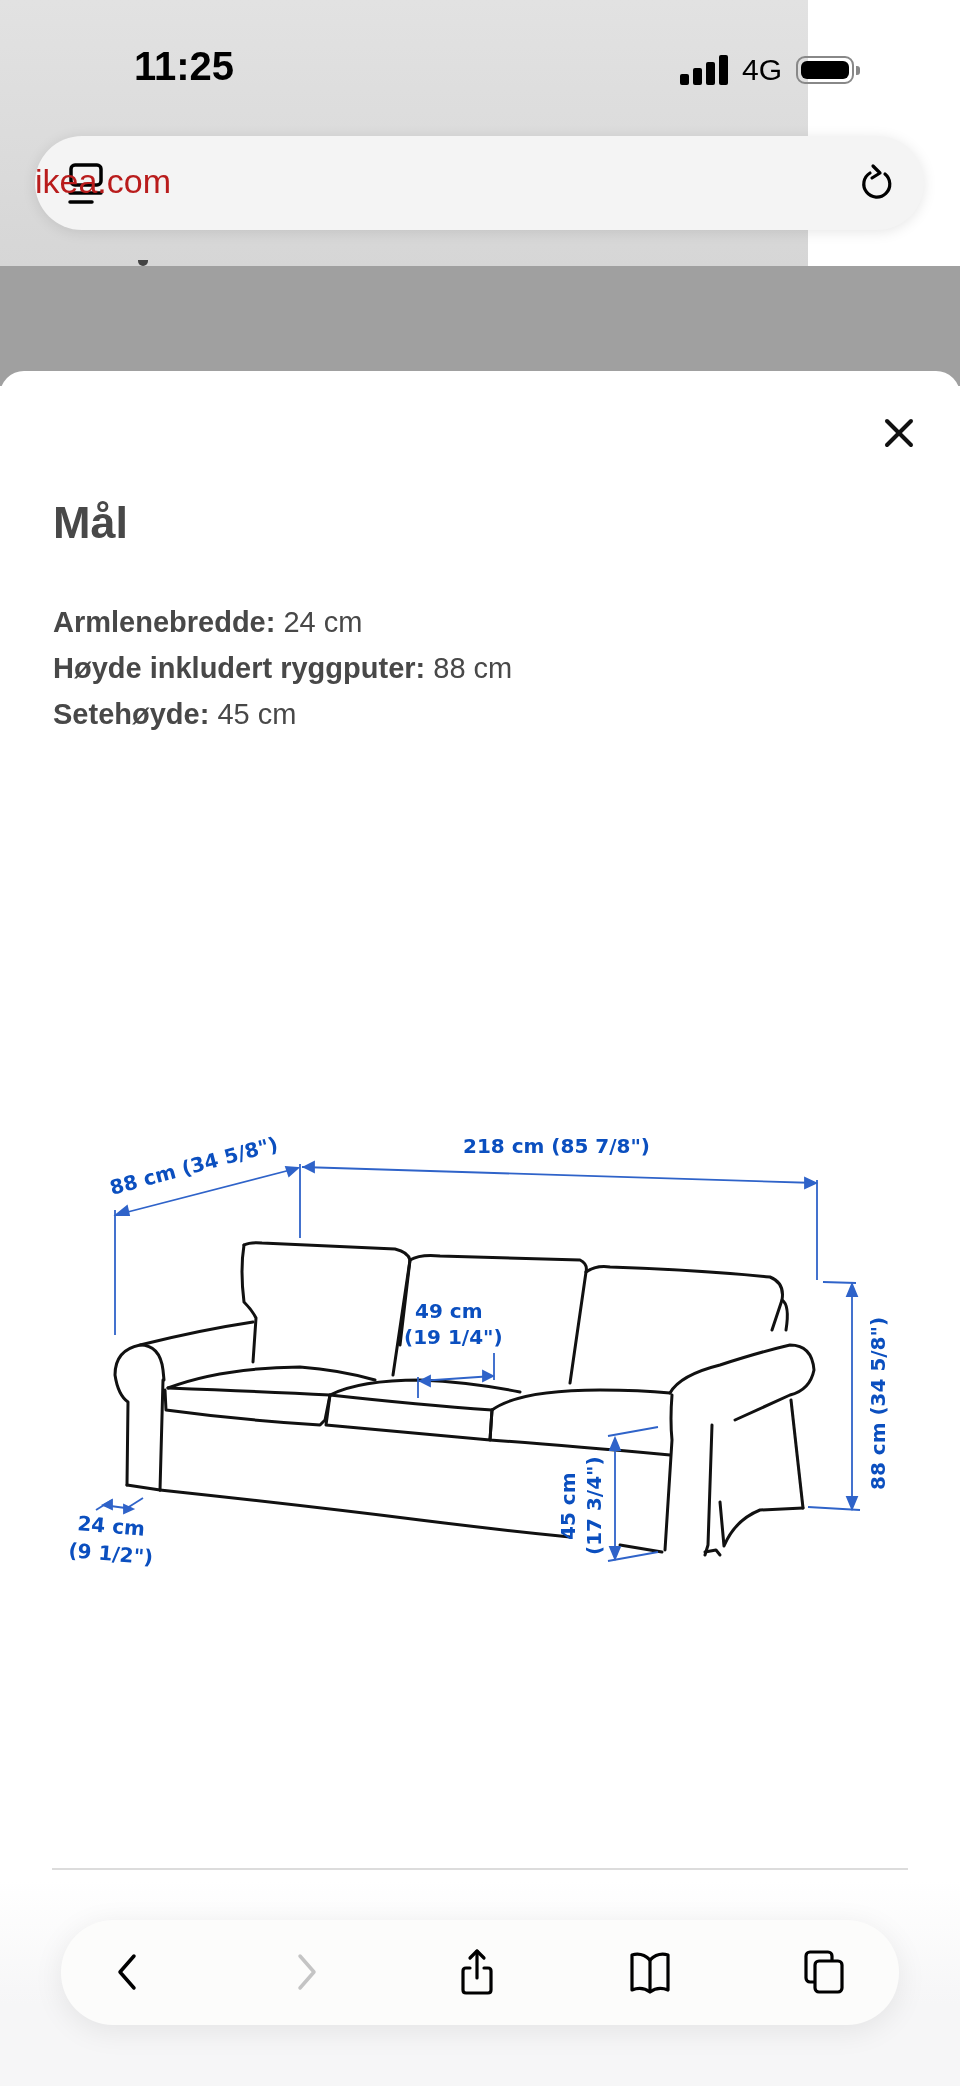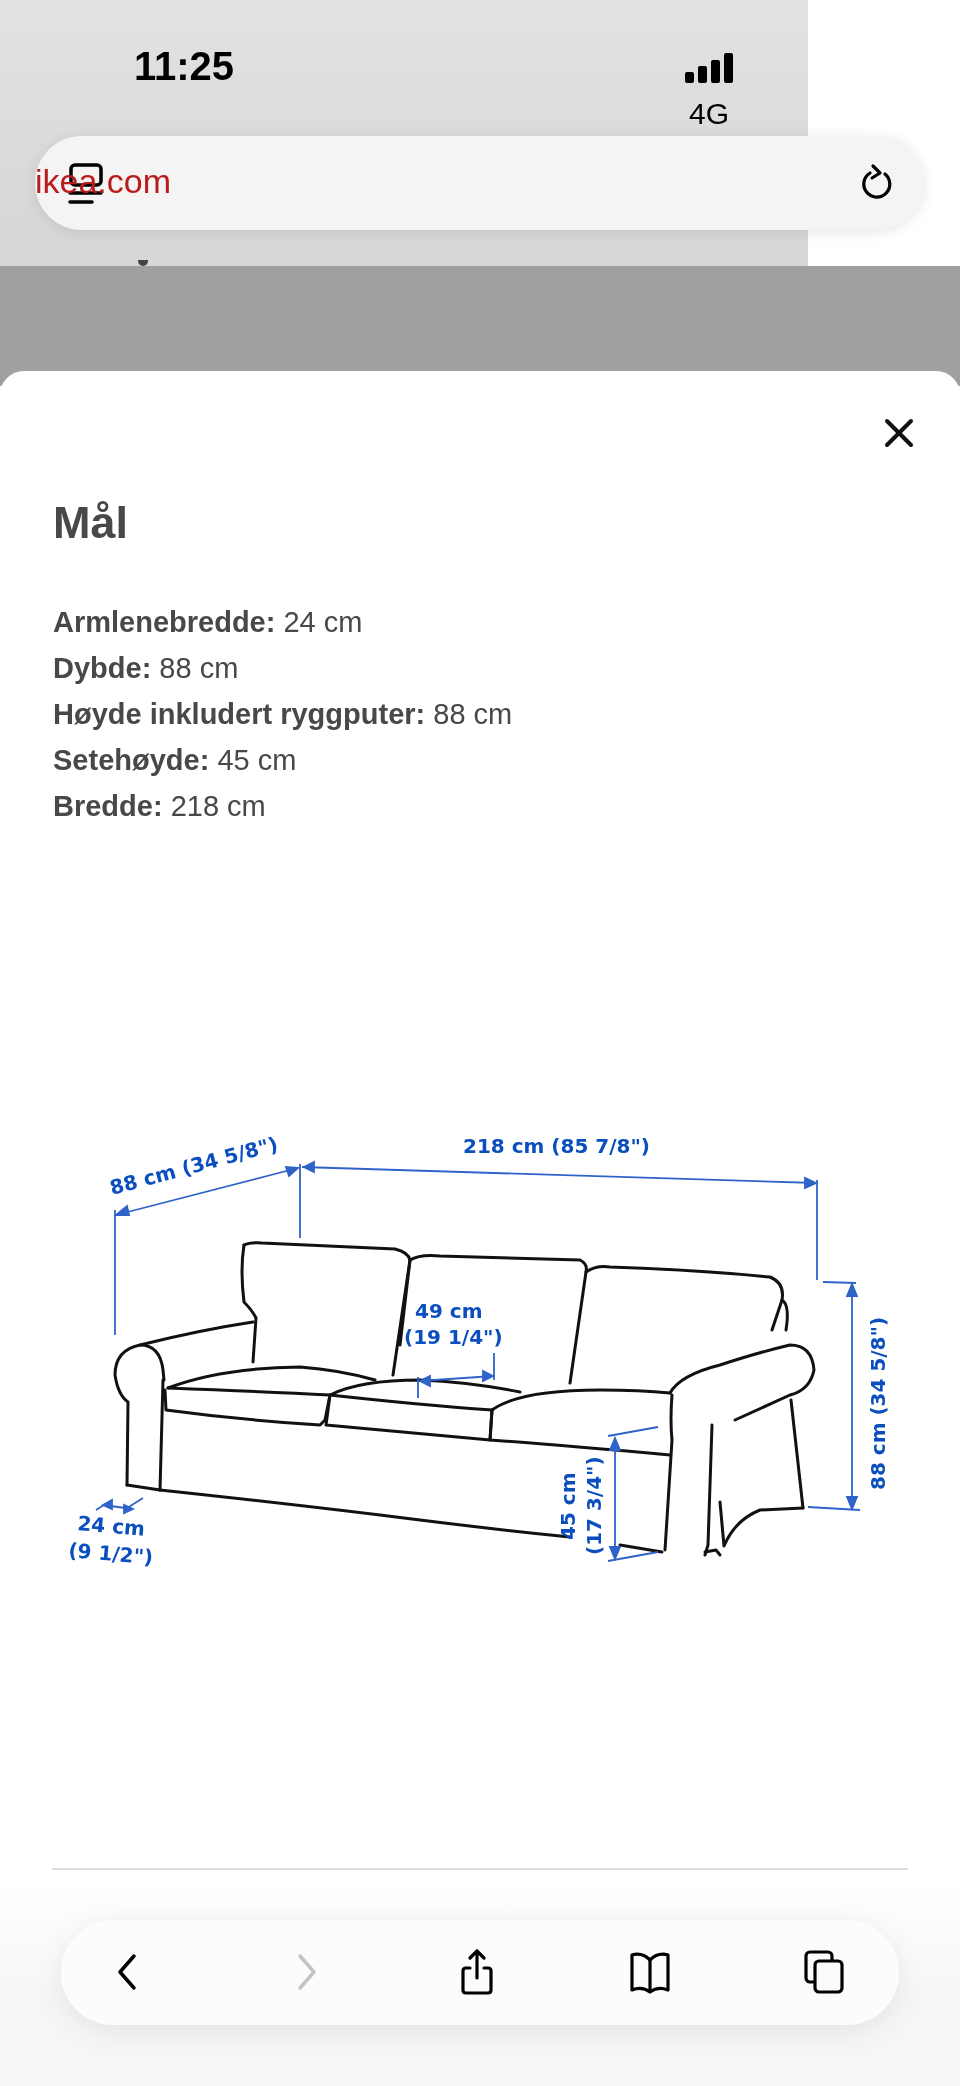--- a/index.html
+++ b/index.html
@@ -1,19 +1,19 @@
 <!DOCTYPE html>
 <html><head>
 <meta charset="utf-8">
 <style>
   html, body { margin:0; padding:0; }
   body { width:960px; height:2086px; position:relative; overflow:hidden; background:#ffffff; font-family:"Liberation Sans", sans-serif; }
   .top-area { position:absolute; left:0; top:0; width:808px; height:266px; background:linear-gradient(#e2e2e2,#d6d6d6); }
   .status-time { position:absolute; left:134px; top:44px; font-size:40px; font-weight:700; color:#000; letter-spacing:0px; }
-  .status-right { position:absolute; left:680px; top:53px; height:34px; display:flex; align-items:center; gap:14px;flex-direction:column; }
+  .status-right { position:absolute; left:680px; top:53px; height:34px; display:flex; align-items:center; gap:14px; }
   .signal { display:flex; align-items:flex-end; gap:4px; height:30px; }
   .signal span { display:block; width:9px; background:#000; border-radius:2px; }
   .net { font-size:30px; color:#000; font-weight:400; }
   .battery { position:relative; width:58px; height:28px; border:2px solid #888; border-radius:9px; box-sizing:border-box; }
   .battery .fill { position:absolute; left:3px; top:3px; right:3px; bottom:3px; background:#000; border-radius:6px; }
   .battery .nub { position:absolute; right:-8px; top:8px; width:4px; height:9px; background:#888; border-radius:0 3px 3px 0; }
   .urlbar { position:absolute; left:35px; top:136px; width:889px; height:94px; background:#f4f4f4; border-radius:47px; box-shadow:0 2px 14px rgba(0,0,0,0.10); }
   .url-text { position:absolute; left:0; right:0; top:26px; font-size:34px; color:#b91c1c; }
   .reader-icon { position:absolute; left:33px; top:27px; width:36px; height:42px; }
   .reload-icon { position:absolute; right:28px; top:27px; width:38px; height:40px; }
@@ -73,24 +73,22 @@
 <div class="modal">
   <svg class="close-btn" viewBox="0 0 44 44">
     <line x1="10" y1="10" x2="34" y2="34" stroke="#111" stroke-width="4" stroke-linecap="round"></line>
     <line x1="34" y1="10" x2="10" y2="34" stroke="#111" stroke-width="4" stroke-linecap="round"></line>
   </svg>
 
   <h1 class="title">Mål</h1>
 
   <ul class="details">
     <li><span class="k">Armlenebredde:</span><span> 24 cm</span></li>
-    <li><span class="k">Dybde:</span><span> 88 cm</span></li>
     <li><span class="k">Høyde inkludert ryggputer:</span><span> 88 cm</span></li>
     <li><span class="k">Setehøyde:</span><span> 45 cm</span></li>
-    <li><span class="k">Bredde:</span><span> 218 cm</span></li>
   </ul>
 
   <svg class="diagram" viewBox="60 1120 850 450">
     <rect x="60" y="1120" width="850" height="450" fill="#ffffff"></rect>
 
     <g fill="none" stroke="#111" stroke-width="3" stroke-linecap="round" stroke-linejoin="round">
 
       <path d="M244 1245 Q250 1242 262 1243 Q330 1246 395 1249 Q408 1252 410 1260 L400 1345"></path>
       <path d="M244 1245 Q240 1270 244 1302 Q252 1310 256 1318 L253 1362"></path>
 

